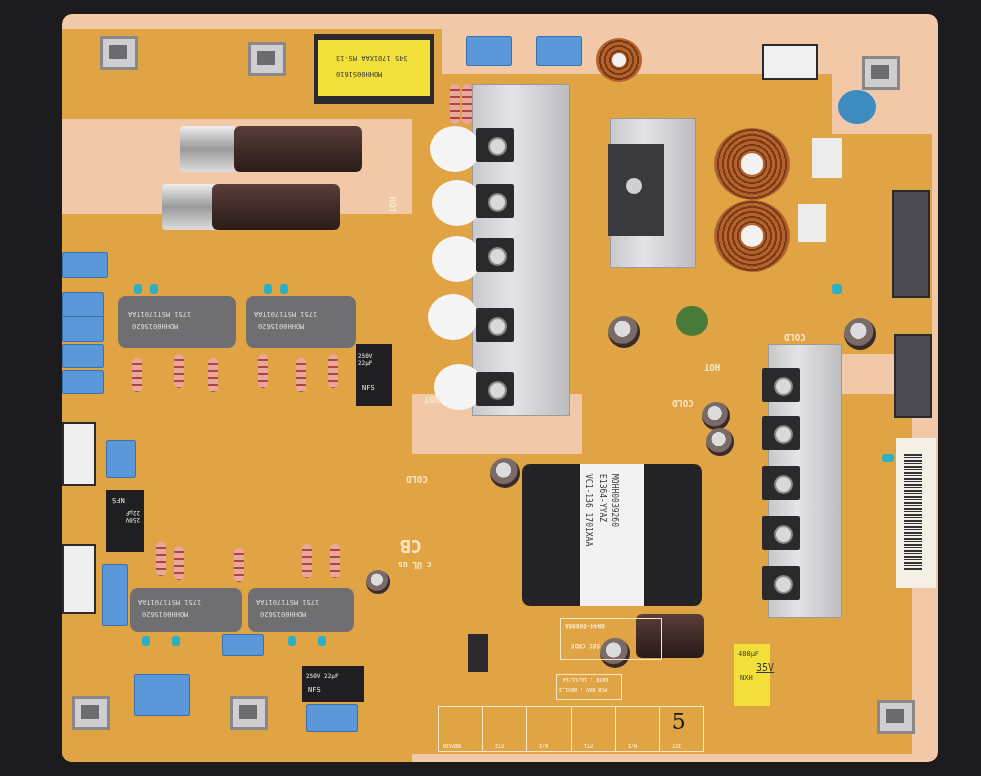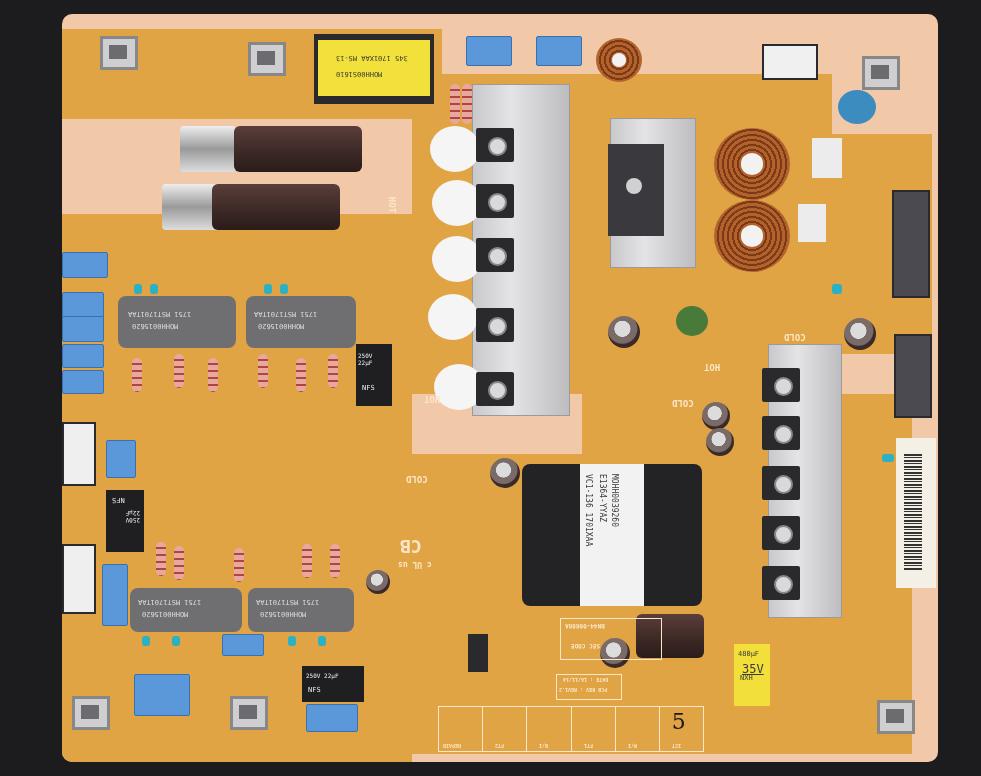--- a/index.html
+++ b/index.html
@@ -166,21 +166,21 @@
   <div class="abs" style="left:460px;top:450px;width:180px;height:142px;background:#232326;border-radius:8px;">
     <div class="abs" style="left:58px;top:0;width:64px;height:142px;background:#f2f2f2;">
       <div class="label" style="left:30px;top:10px;font-size:8px;writing-mode:vertical-rl;">MOHH0039260</div>
       <div class="label" style="left:18px;top:10px;font-size:8px;writing-mode:vertical-rl;">E1364-YYAZ</div>
       <div class="label" style="left:4px;top:10px;font-size:8px;writing-mode:vertical-rl;">VC1-136 1701XAA</div>
     </div>
   </div>
 
   <div class="abs" style="left:672px;top:630px;width:36px;height:62px;background:#f2df3a;">
     <div class="label" style="left:4px;top:6px;font-size:7px;">480µF</div>
-    <div class="label" style="left:8px;top:18px;font-size:12px;text-decoration:underline;">35V</div>
+    <div class="label" style="left:22px;top:18px;font-size:10px;text-decoration:underline;">35V</div>
     <div class="label" style="left:6px;top:30px;font-size:7px;">NXH</div>
   </div>
 
   <div class="sticker" style="left:834px;top:424px;width:40px;height:150px;">
     <div class="barcode" style="left:8px;top:16px;width:18px;height:116px;"></div>
   </div>
 
   <div class="abs" style="left:406px;top:620px;width:20px;height:38px;background:#2a2a2d;"></div>
 
   <div class="silk" style="left:322px;top:186px;font-size:9px;transform:rotate(90deg);">HOT</div>

